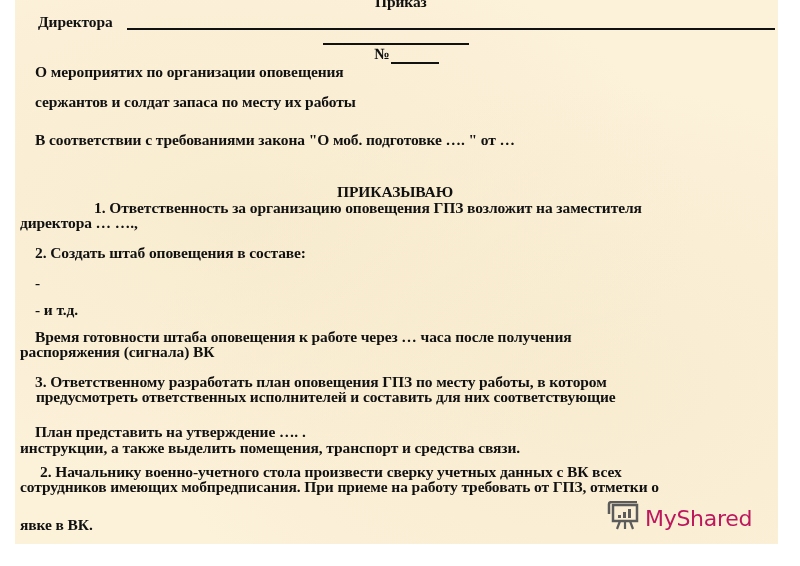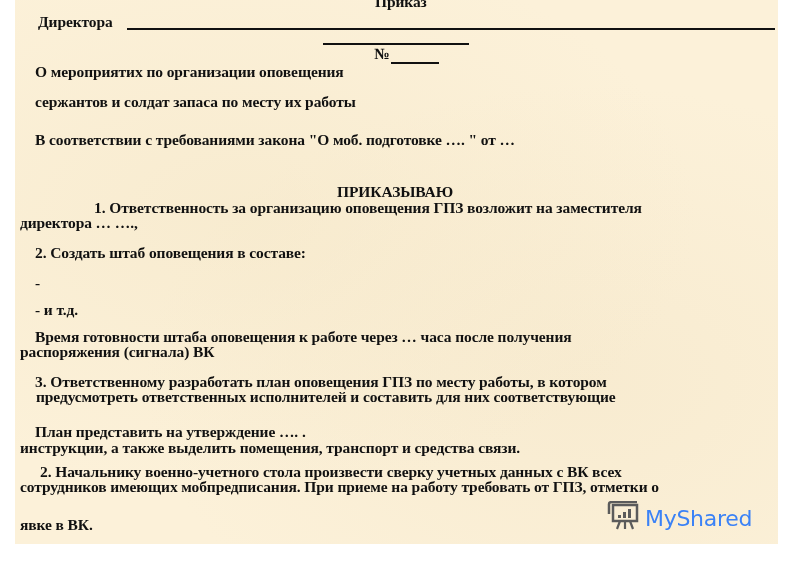--- a/index.html
+++ b/index.html
@@ -15,21 +15,21 @@
   }
   .t {
     position: absolute; color: #111; font-weight: bold; font-size: 15.5px; line-height: 15px;
     white-space: nowrap; letter-spacing: -0.1px;
   }
   .hr { position: absolute; background: #111; height: 2px; }
   .watermark {
     position: absolute; left: 607px; top: 501px; display: flex; align-items: center; gap: 6px;
   }
   .watermark .wm-text {
-    font-family: "DejaVu Sans", sans-serif; font-size: 22px; color: #3b82f6; font-weight: normal; letter-spacing: -0.3px;
+    font-family: "DejaVu Sans", sans-serif; font-size: 22px; color: #be185d; font-weight: normal; letter-spacing: -0.3px;
   }
 </style>
 </head>
 <body>
 
 <div class="page">
 
   <div class="t" style="left:360px; top:-6px;">Приказ</div>
 
   <div class="t" style="left:23px; top:14px;">Директора</div>

